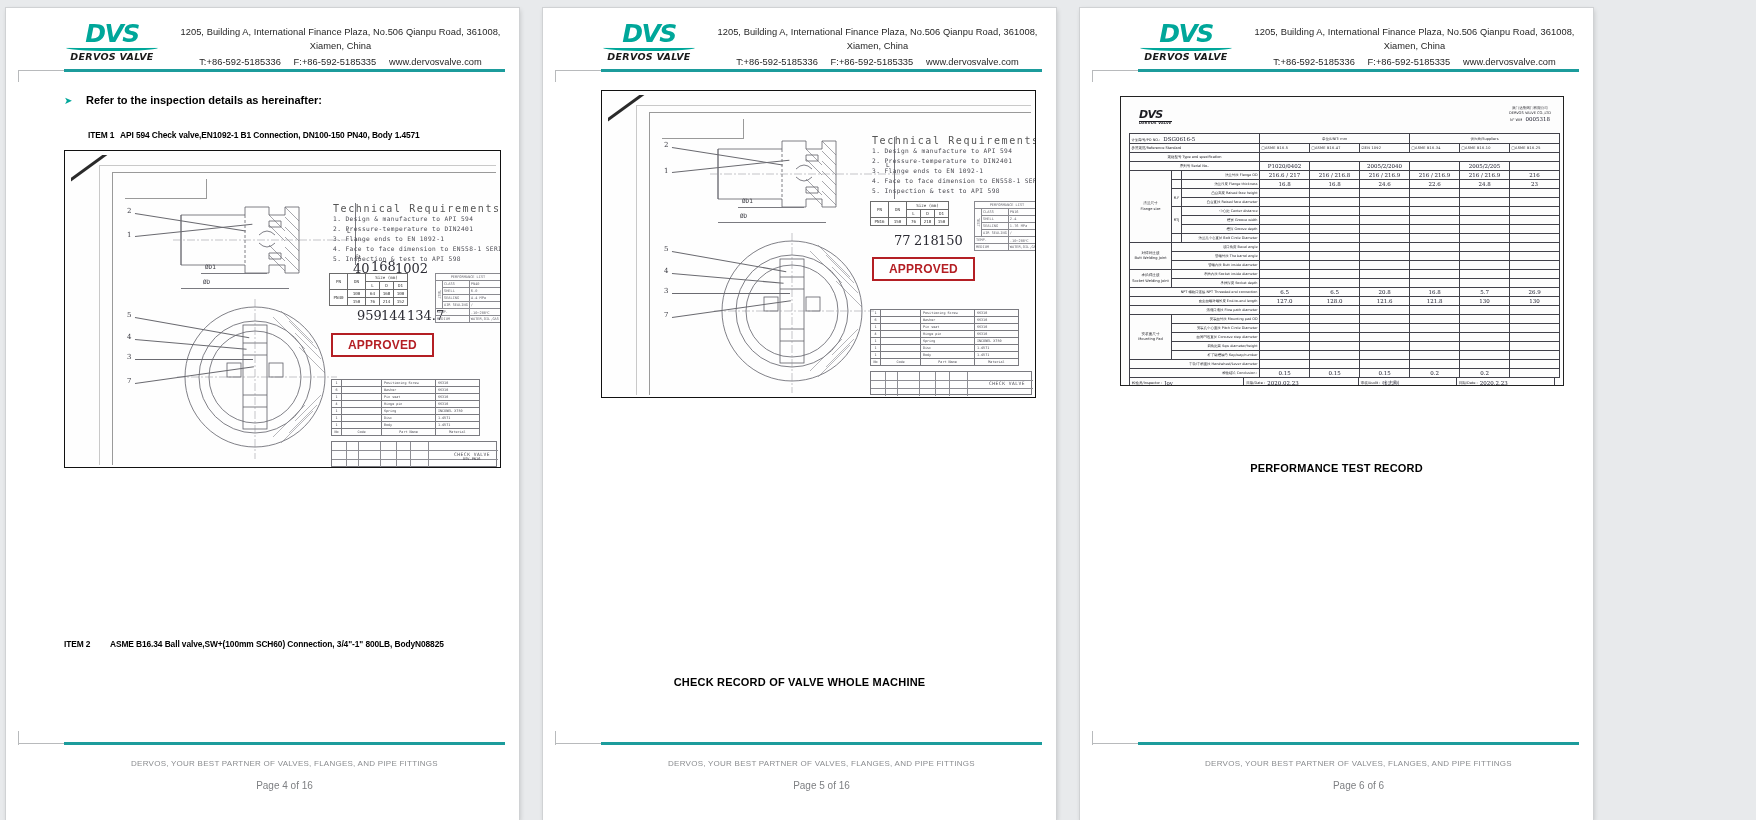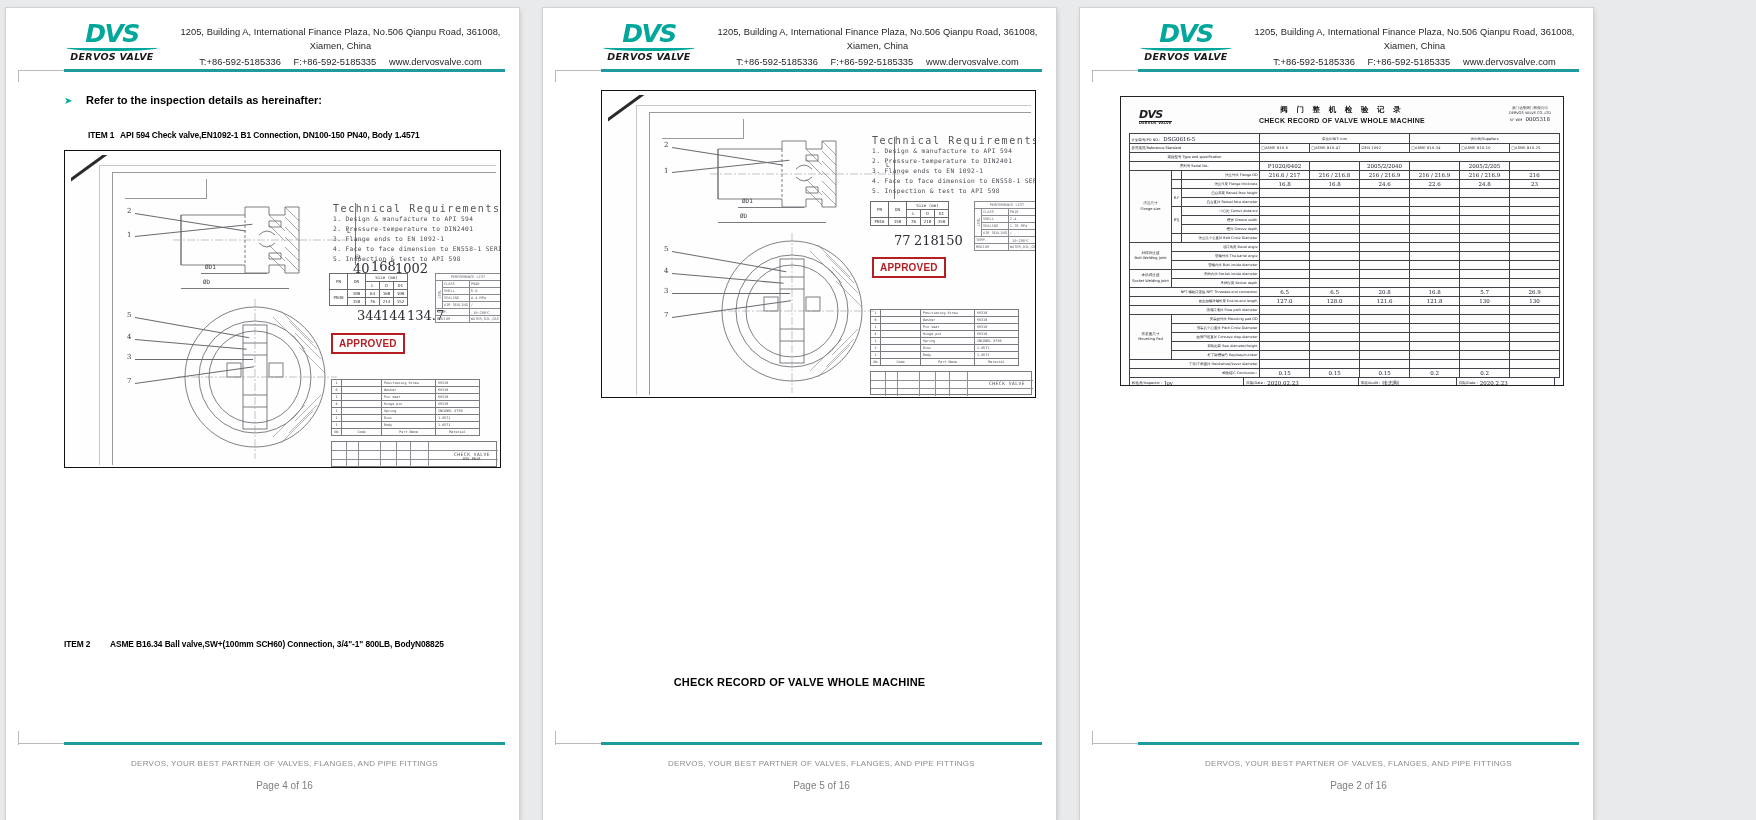--- a/index.html
+++ b/index.html
@@ -238,23 +238,23 @@
     color: #2b2b33;
     white-space: nowrap;
   }
 
   .approved {
     position: absolute;
     border: 2px solid #b41f24;
     color: #b41f24;
     font-family: "Liberation Sans", sans-serif;
     font-weight: 700;
-    font-size: 10px;
+    font-size: 12px;
     letter-spacing: .2px;
-    padding: 3px 6px;
+    padding: 3px 15px;
     background: rgba(255,255,255,.85);
   }
 
   .bom-table {
     position: absolute;
     border-collapse: collapse;
     font-family: "DejaVu Sans Mono", monospace;
     font-size: 3.4px;
     color: #4a4a52;
   }
@@ -616,21 +616,21 @@
             <td>214</td>
             <td>152</td>
           </tr>
         </tbody>
           </table>
 
         <span class="handwrite" style="left:290px;top:102px;font-size:6px;">6t</span>
         <span class="handwrite" style="left:288px;top:110px;">40</span>
         <span class="handwrite" style="left:306px;top:108px;">168</span>
         <span class="handwrite" style="left:330px;top:110px;">1002</span>
-        <span class="handwrite" style="left:292px;top:157px;">344</span>
+        <span class="handwrite" style="left:292px;top:157px;">959</span>
         <span class="handwrite" style="left:316px;top:157px;">144</span>
         <span class="handwrite" style="left:342px;top:157px;">134.7</span>
 
         <table class="perf-table" style="left:370px;top:122px;">
           <tbody>
               <tr>
             <td colspan="3" style="text-align:center">PERFORMANCE LIST</td>
           </tr>
           <tr>
             <td rowspan="4" style="width:5px;writing-mode:vertical-rl;text-align:center">TEST</td>
@@ -995,24 +995,20 @@
     <div class="header-rule"></div>
 
     <div class="page-body" style="padding:16px 18px 0 40px;">
       <div class="record-scan">
         <div class="rec-inner">
 
           <div class="rec-head">
             <div class="rec-logo">
               <span>DVS</span>
               <small>DERVOS VALVE</small>
-            </div>
-            <div class="rec-title">
-              <div class="rec-title-cn">阀 门 整 机 检 验 记 录</div>
-              <div class="rec-title-en">CHECK RECORD OF VALVE WHOLE MACHINE</div>
             </div>
             <div class="rec-corp">
               <div>厦门达斯阀门有限公司</div>
               <div>DERVOS VALVE CO.,LTD</div>
               <div>
                 <span>N° WM</span>
                 <span class="hw-ink">0005318</span>
               </div>
             </div>
           </div>
@@ -1372,22 +1368,23 @@
               <span class="hw-ink">张志刚</span>
             </div>
             <div style="flex:1.15">
               <span>日期/Date :</span>
               <span class="hw-ink">2020.2.23</span>
             </div>
           </div>
         </div>
       </div>
 
+      <div class="caption" style="top:390px;">PERFORMANCE TEST RECORD</div>
     </div>
 
     <div class="page-footer">
       <div class="footer-rule"></div>
       <div class="footer-tag">DERVOS, YOUR BEST PARTNER OF VALVES,  FLANGES,  AND PIPE FITTINGS</div>
-      <div class="page-num">Page 2 of 16</div>
+      <div class="page-num">Page 6 of 6</div>
     </div>
   </div>
 
 </div>
 
 </body></html>

